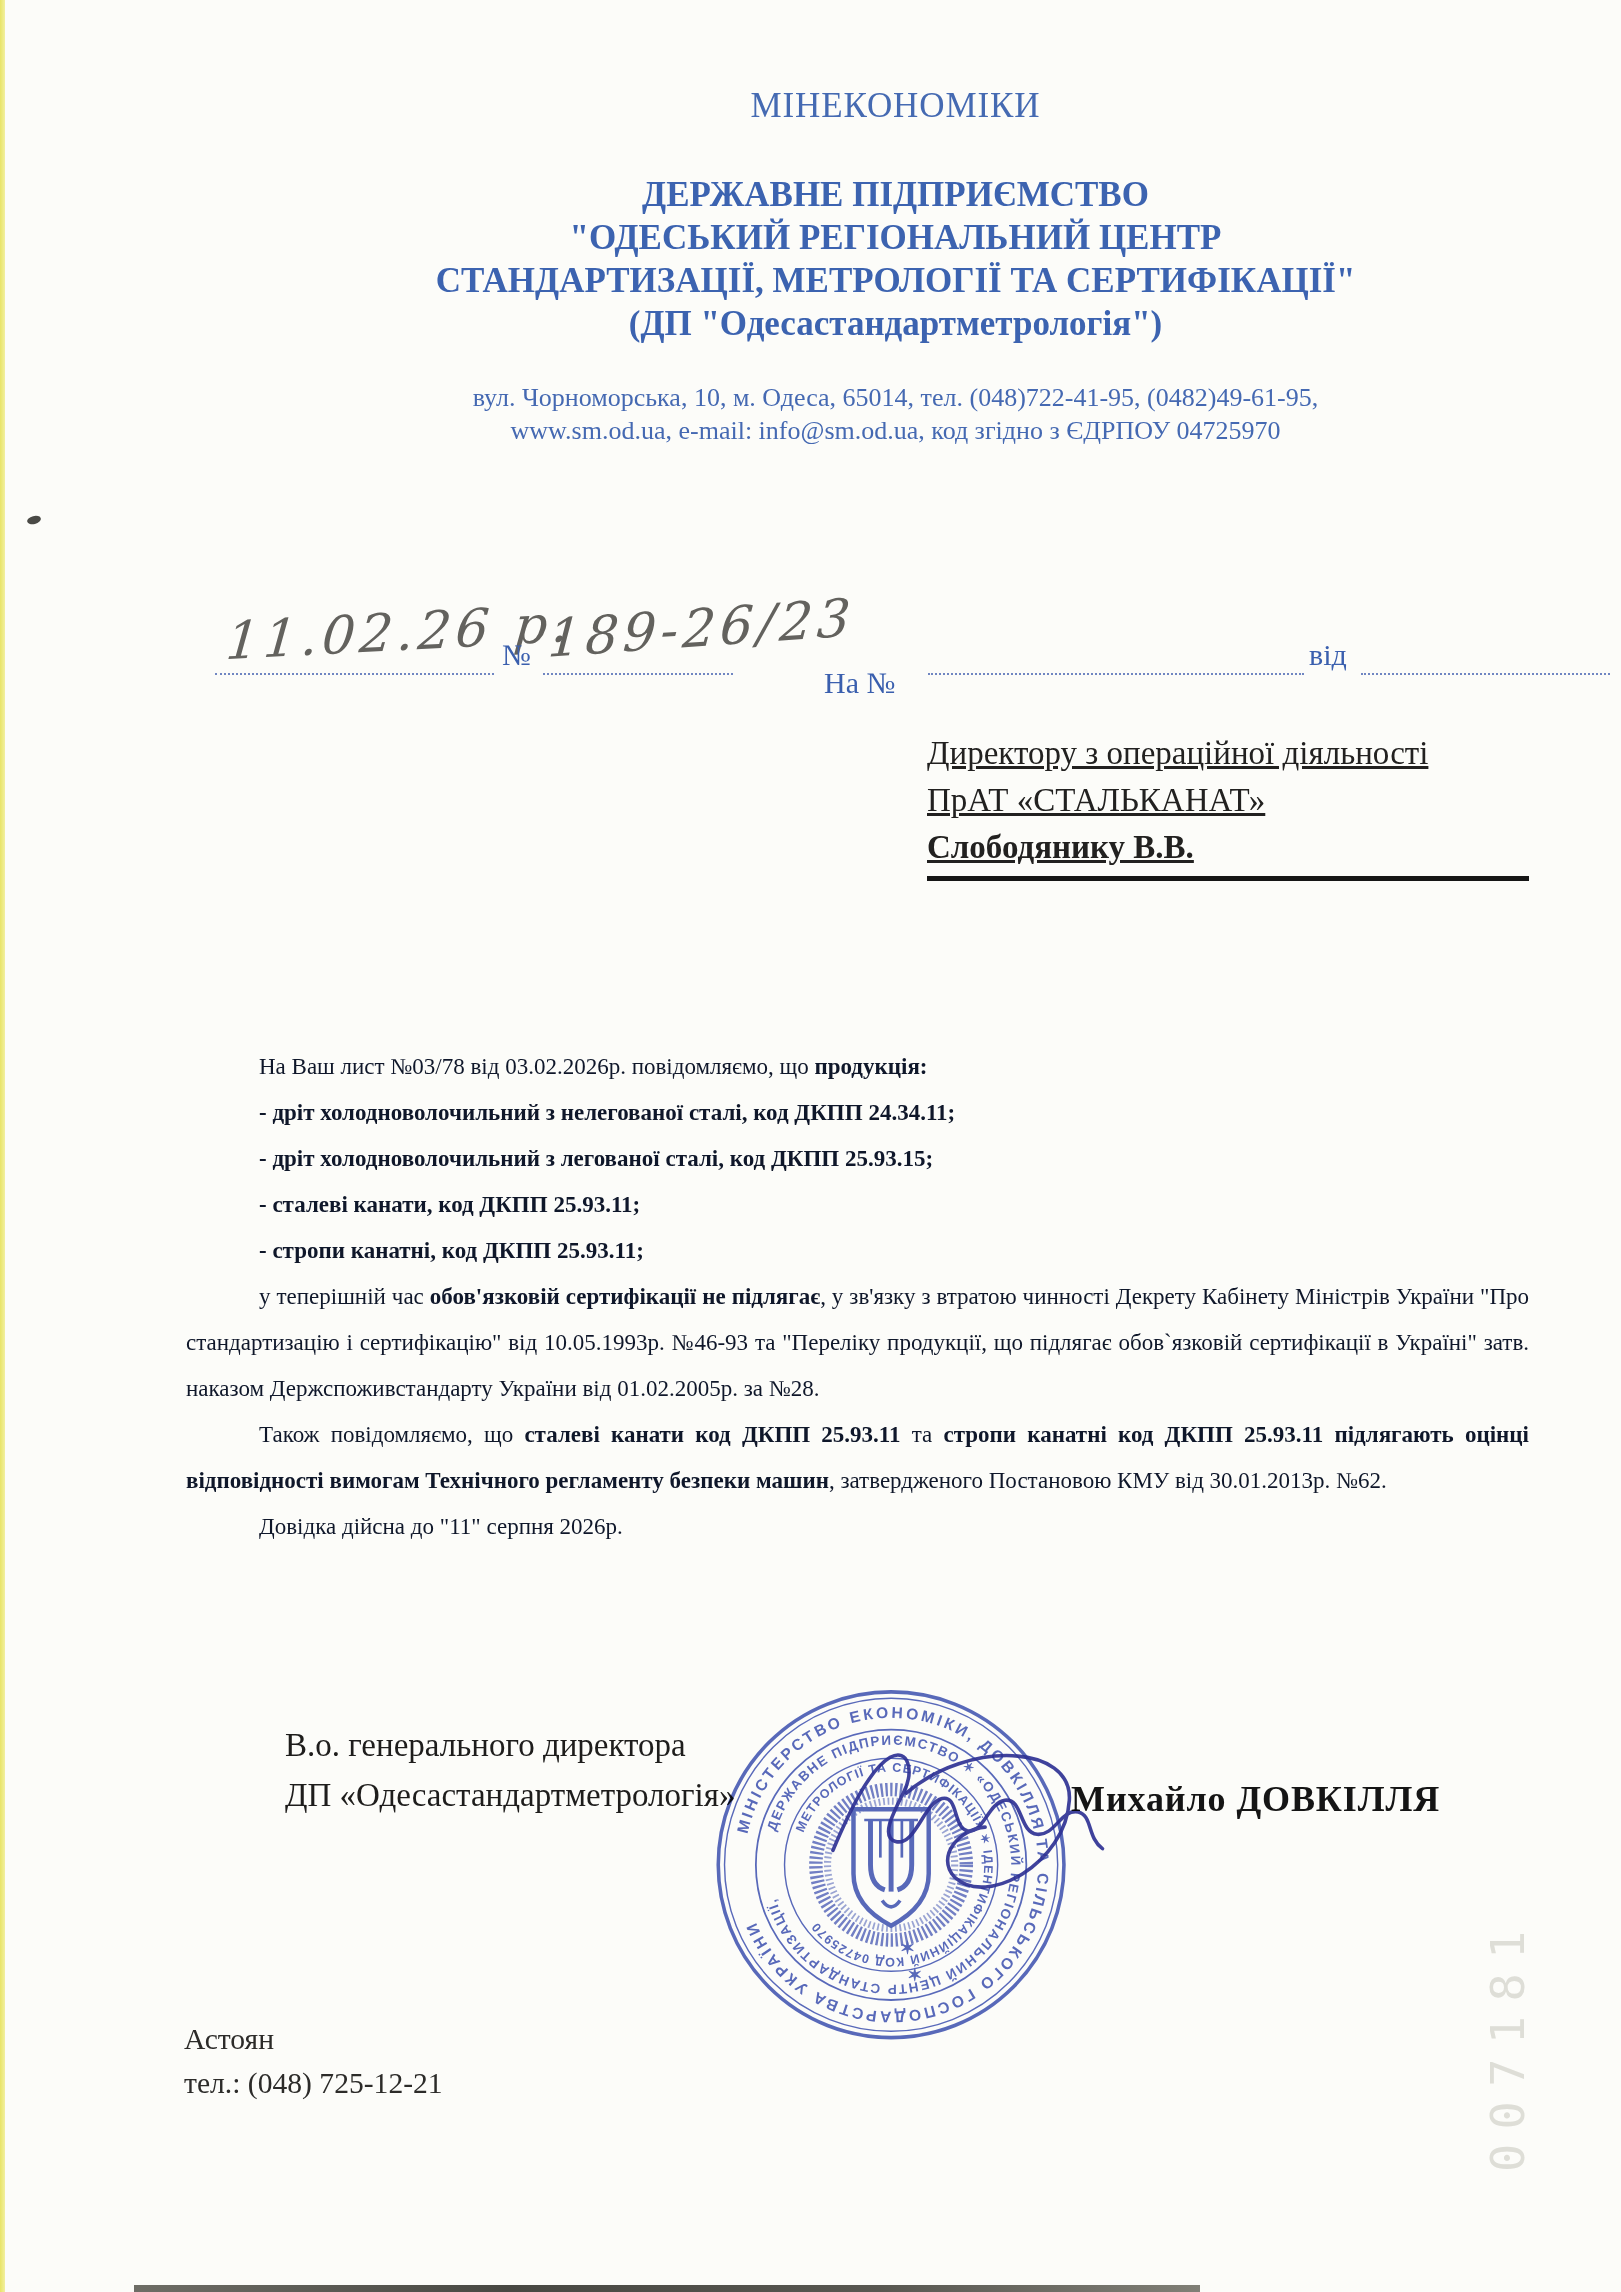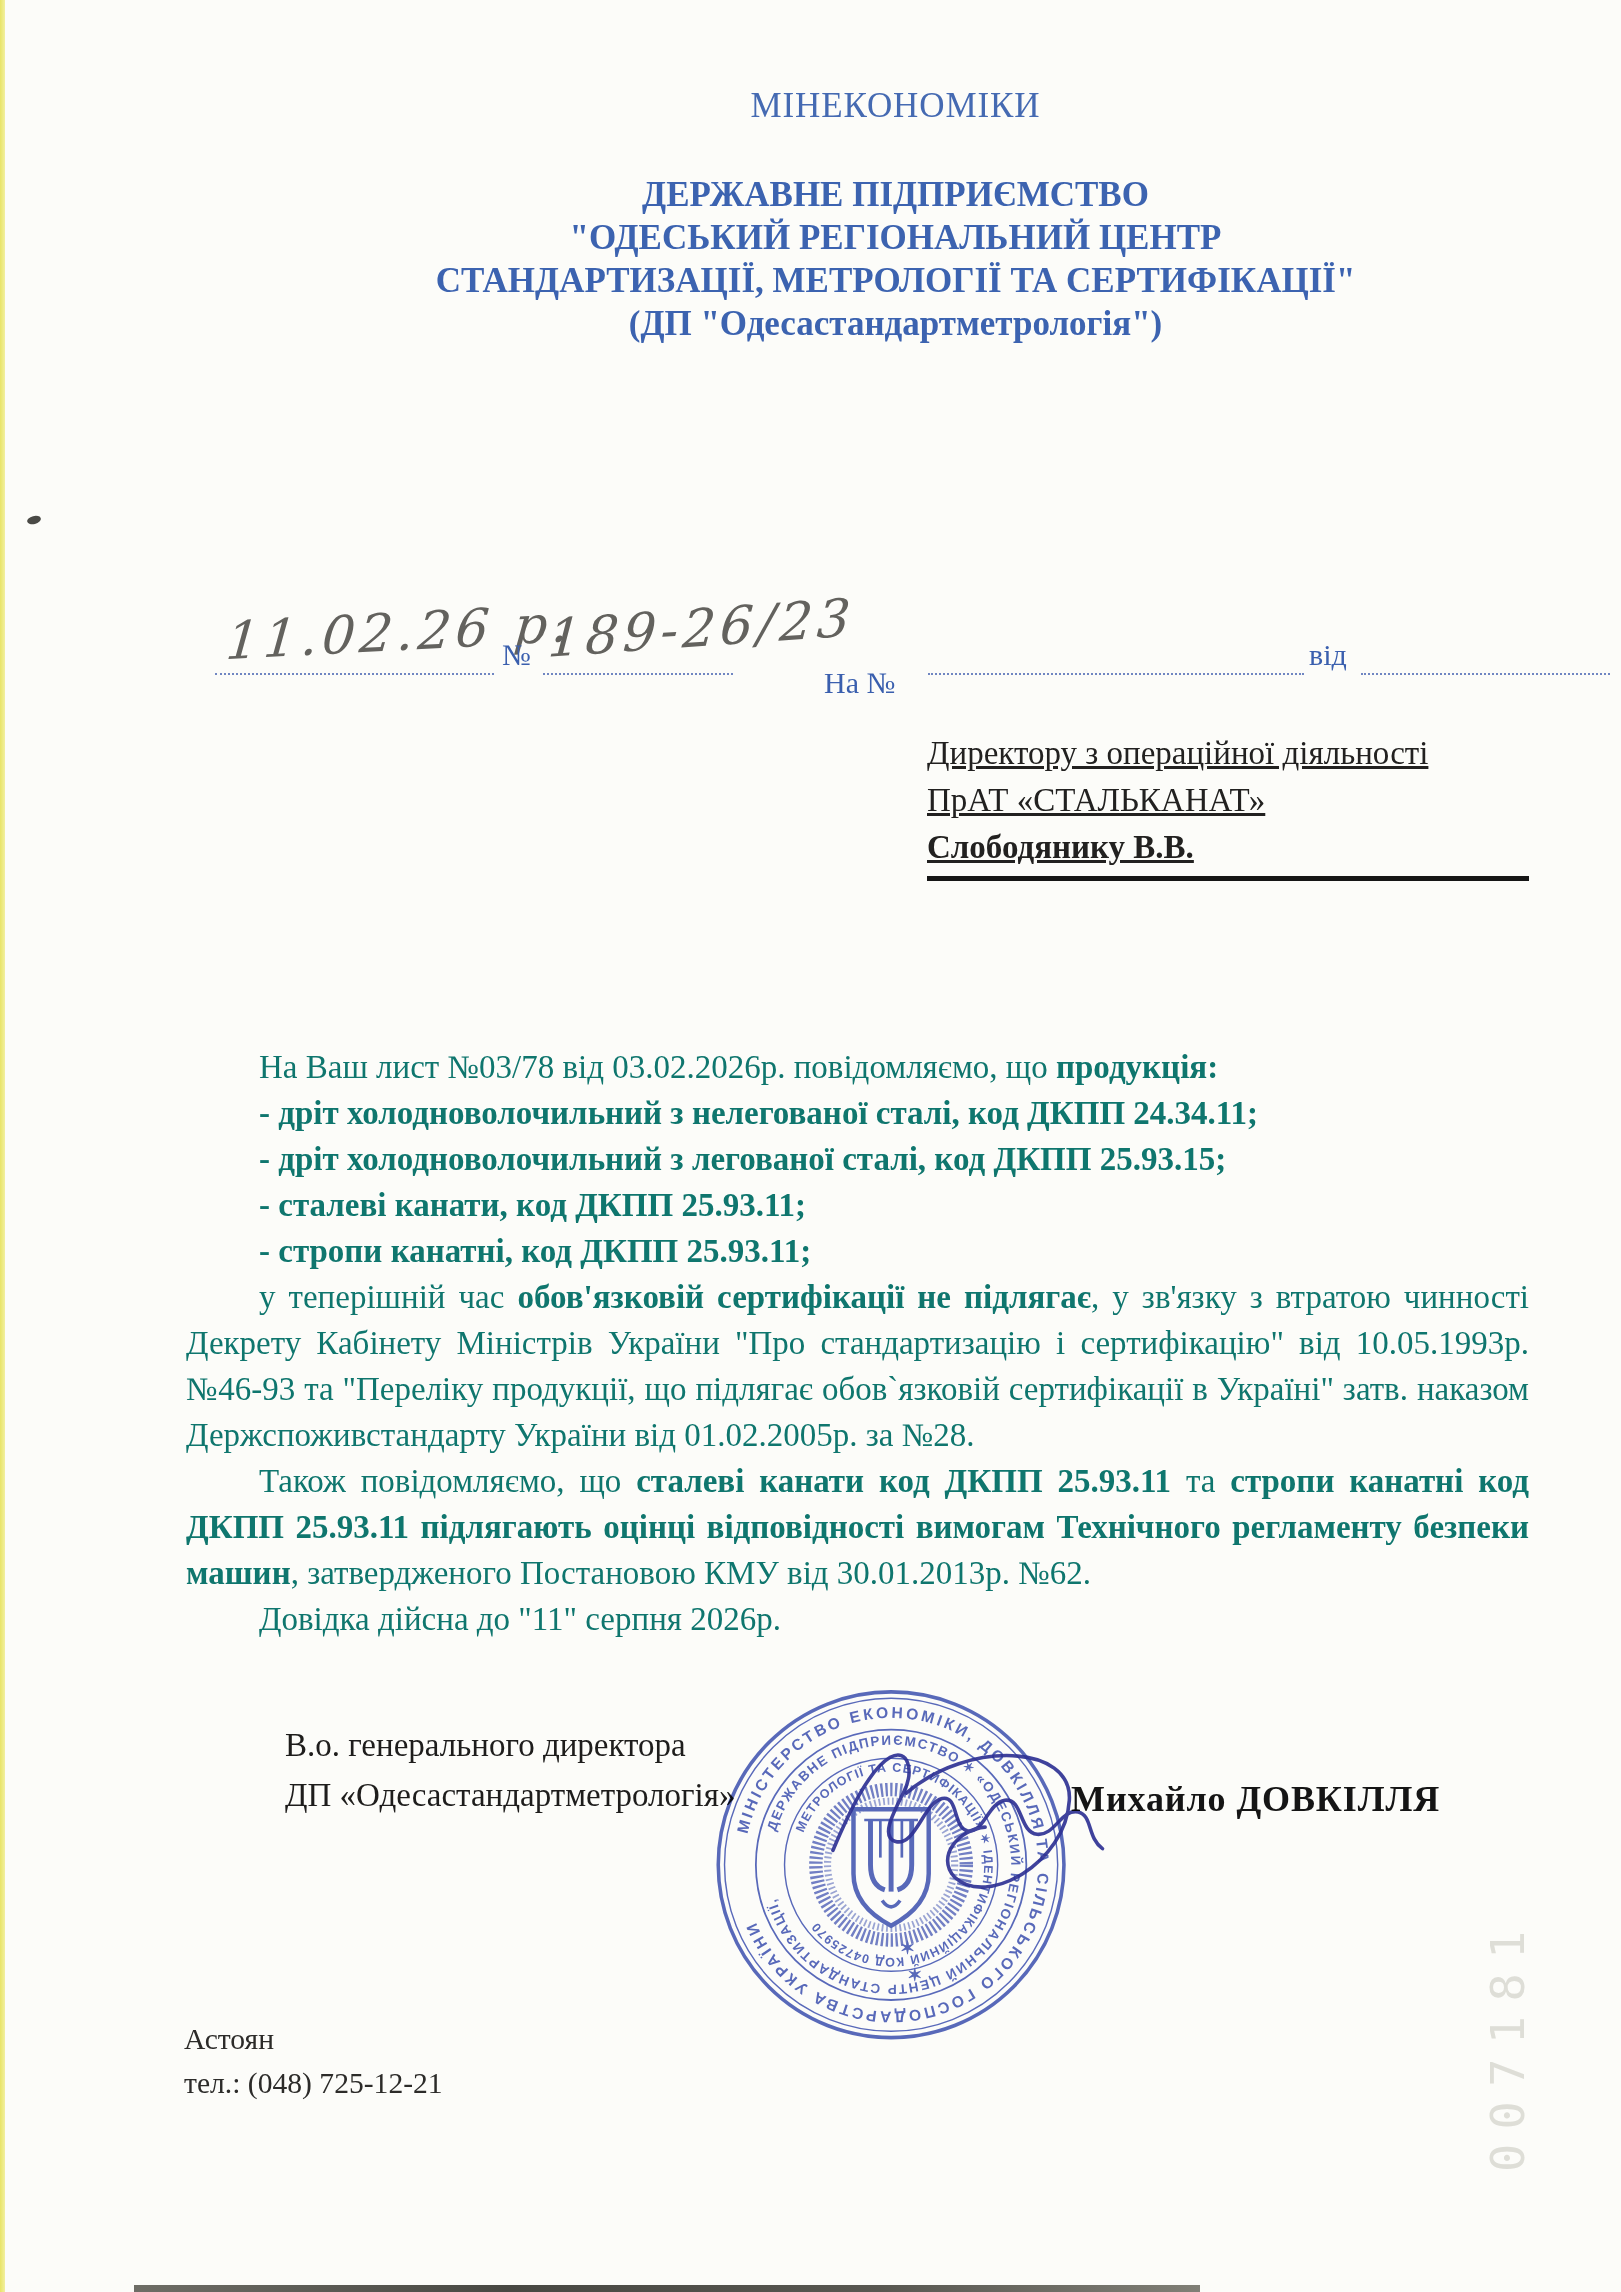--- a/index.html
+++ b/index.html
@@ -27,21 +27,21 @@
   .req-label{position:absolute;font-size:30px;color:#3a5fae;}
   .dotline{position:absolute;height:0;border-bottom:2.7px dotted #7086c2;}
   .hand{position:absolute;font-family:"DejaVu Serif",serif;font-style:italic;
     color:#63625e;font-size:52px;letter-spacing:4.5px;white-space:nowrap;}
   
   .recipient{position:absolute;left:927px;top:730px;width:602px;font-size:33px;line-height:47px;text-decoration:underline;}
   .recipient .bold{font-weight:bold;}
   .black-rule{height:4.5px;background:#161616;margin:5.4px 0 1.8px 0;}
   
   .docbody{position:absolute;left:186px;top:1044px;width:1343px;
-    font-size:33px;line-height:46px;color:#0f766e;}
+    font-size:23px;line-height:46px;color:#0f172a;}
   .docbody p{margin:0;text-indent:73px;}
   .just{text-align:justify;}
   .docbody .b{font-weight:bold;}
   .validity{margin-top:12.5px;}
   
   .sig-title{position:absolute;left:285px;top:1720px;font-size:33px;line-height:50px;color:#1e1d1c;}
   .sig-name{position:absolute;left:1071px;top:1778px;font-size:36px;font-weight:bold;
     letter-spacing:0.9px;color:#151515;white-space:nowrap;}
   .footer{position:absolute;left:184px;top:2017px;font-size:29.6px;line-height:44px;color:#2c2b29;}
   
@@ -59,20 +59,24 @@
   <div class="bottom-strip"></div>
   <div class="side-number">007181</div>
 
   <div class="head">
     <div class="ministry">МІНЕКОНОМІКИ</div>
     <div class="org">
       <div>ДЕРЖАВНЕ ПІДПРИЄМСТВО</div>
       <div>"ОДЕСЬКИЙ РЕГІОНАЛЬНИЙ ЦЕНТР</div>
       <div>СТАНДАРТИЗАЦІЇ, МЕТРОЛОГІЇ ТА СЕРТИФІКАЦІЇ"</div>
       <div>(ДП "Одесастандартметрологія")</div>
+    </div>
+    <div class="contact">
+      <div>вул. Чорноморська, 10, м. Одеса, 65014, тел. (048)722-41-95, (0482)49-61-95,</div>
+      <div>www.sm.od.ua, e-mail: info@sm.od.ua, код згідно з ЄДРПОУ 04725970</div>
     </div>
   </div>
 
   <div class="hand" style="left:226px;top:602px;transform:rotate(-3deg) skewX(-8deg);">11.02.26 р.</div>
   <div class="dotline" style="left:215px;top:673px;width:279px;"></div>
   <div class="req-label" style="left:502px;top:638px;">№</div>
   <div class="hand" style="left:548px;top:598px;transform:rotate(-4deg) skewX(-8deg);">189-26/23</div>
   <div class="dotline" style="left:543px;top:673px;width:190px;"></div>
   <div class="req-label" style="left:824px;top:666px;">На №</div>
   <div class="dotline" style="left:928px;top:673px;width:376px;"></div>

